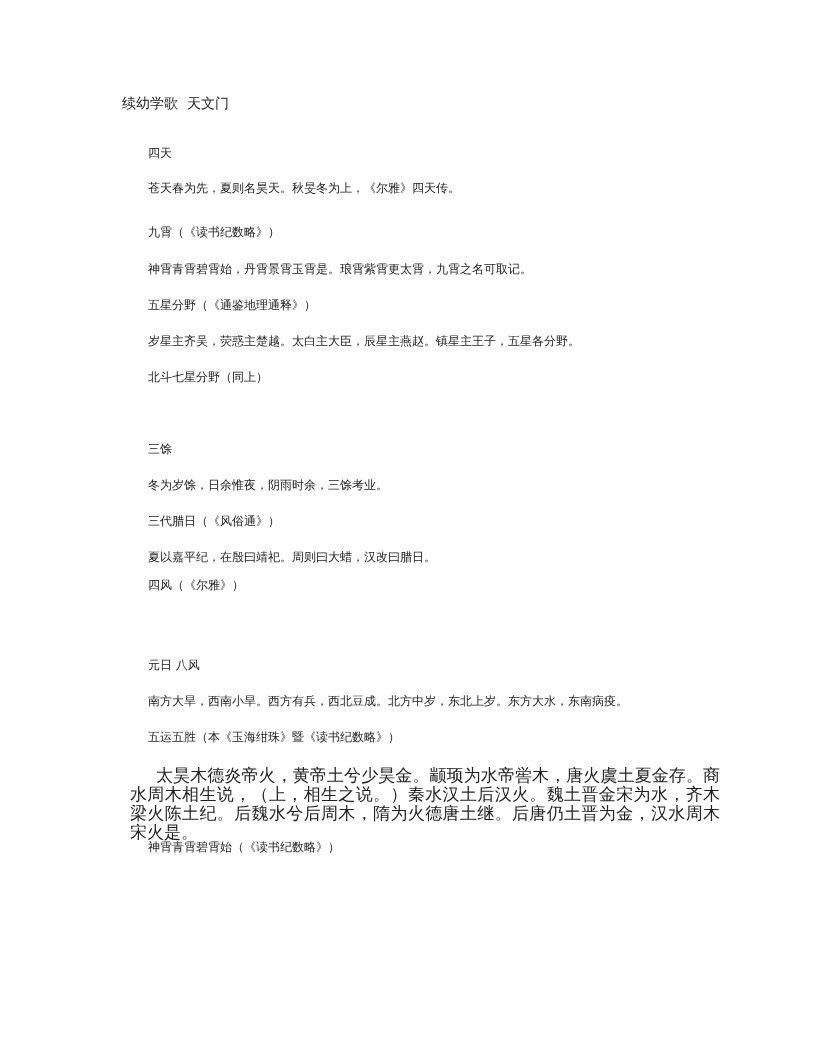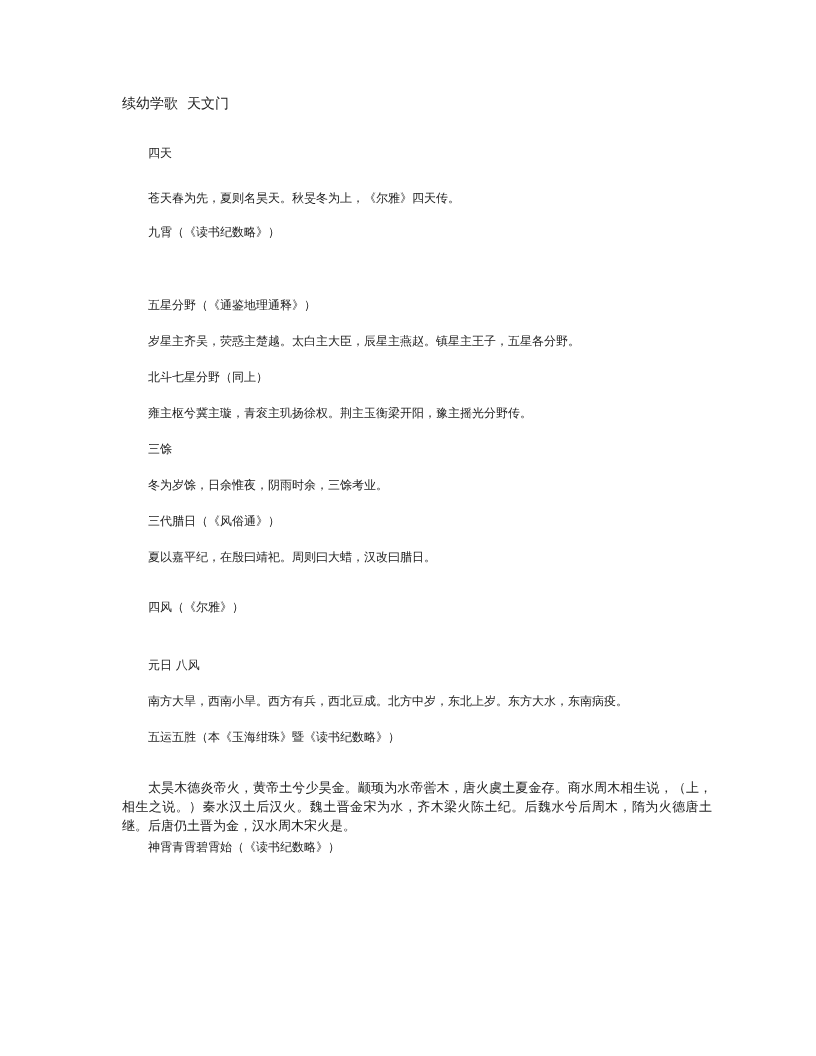--- a/index.html
+++ b/index.html
@@ -11,49 +11,49 @@
     .page { position: absolute; left: 0; top: 0; width: 816px; height: 815px; text-decoration: underline; }
     .doc-title {
       position: absolute; left: 122px; top: 94px;
       font-size: 14px; line-height: 18px; white-space: pre;
     }
     .p {
       position: absolute; left: 148px;
       font-size: 12px; line-height: 18px; white-space: nowrap;
     }
     .para {
-      position: absolute; left: 122px; width: 590px;
-      font-size: 13px; line-height: 19px;
-      text-indent: 26px; text-align: justify; margin-top: 12px;
+      position: absolute; left: 130px; width: 590px;
+      font-size: 17px; line-height: 19px;
+      text-indent: 26px; text-align: justify;
     }
   </style>
 </head>
 <body>
 
 <div class="page">
   <div class="doc-title">续幼学歌  天文门</div>
 
   <div class="p" style="top:144px">四天</div>
-  <div class="p" style="top:189px">苍天春为先，夏则名昊天。秋旻冬为上，《尔雅》四天传。</div>
+  <div class="p" style="top:179px">苍天春为先，夏则名昊天。秋旻冬为上，《尔雅》四天传。</div>
 
   <div class="p" style="top:223px">九霄（《读书纪数略》）</div>
+  <div class="p" style="top:260px">神霄青霄碧霄始，丹霄景霄玉霄是。琅霄紫霄更太霄，九霄之名可取记。</div>
 
   <div class="p" style="top:296px">五星分野（《通鉴地理通释》）</div>
   <div class="p" style="top:332px">岁星主齐吴，荧惑主楚越。太白主大臣，辰星主燕赵。镇星主王子，五星各分野。</div>
 
   <div class="p" style="top:368px">北斗七星分野（同上）</div>
-  <div class="p" style="top:404px">雍主枢兮冀主璇，青衮主玑扬徐权。荆主玉衡梁开阳，豫主摇光分野传。</div>
 
   <div class="p" style="top:440px">三馀</div>
   <div class="p" style="top:476px">冬为岁馀，日余惟夜，阴雨时余，三馀考业。</div>
 
   <div class="p" style="top:512px">三代腊日（《风俗通》）</div>
   <div class="p" style="top:548px">夏以嘉平纪，在殷曰靖祀。周则曰大蜡，汉改曰腊日。</div>
 
-  <div class="p" style="top:598px">四风（《尔雅》）</div>
+  <div class="p" style="top:576px">四风（《尔雅》）</div>
 
   <div class="p" style="top:656px">元日  八风</div>
   <div class="p" style="top:692px">南方大旱，西南小旱。西方有兵，西北豆成。北方中岁，东北上岁。东方大水，东南病疫。</div>
 
   <div class="p" style="top:728px">五运五胜（本《玉海绀珠》暨《读书纪数略》）</div>
   <div class="para" style="top:766px">太昊木德炎帝火，黄帝土兮少昊金。颛顼为水帝喾木，唐火虞土夏金存。商水周木相生说，（上，相生之说。）秦水汉土后汉火。魏土晋金宋为水，齐木梁火陈土纪。后魏水兮后周木，隋为火德唐土继。后唐仍土晋为金，汉水周木宋火是。</div>
 
   <div class="p" style="top:838px">神霄青霄碧霄始（《读书纪数略》）</div>
 </div>
 

